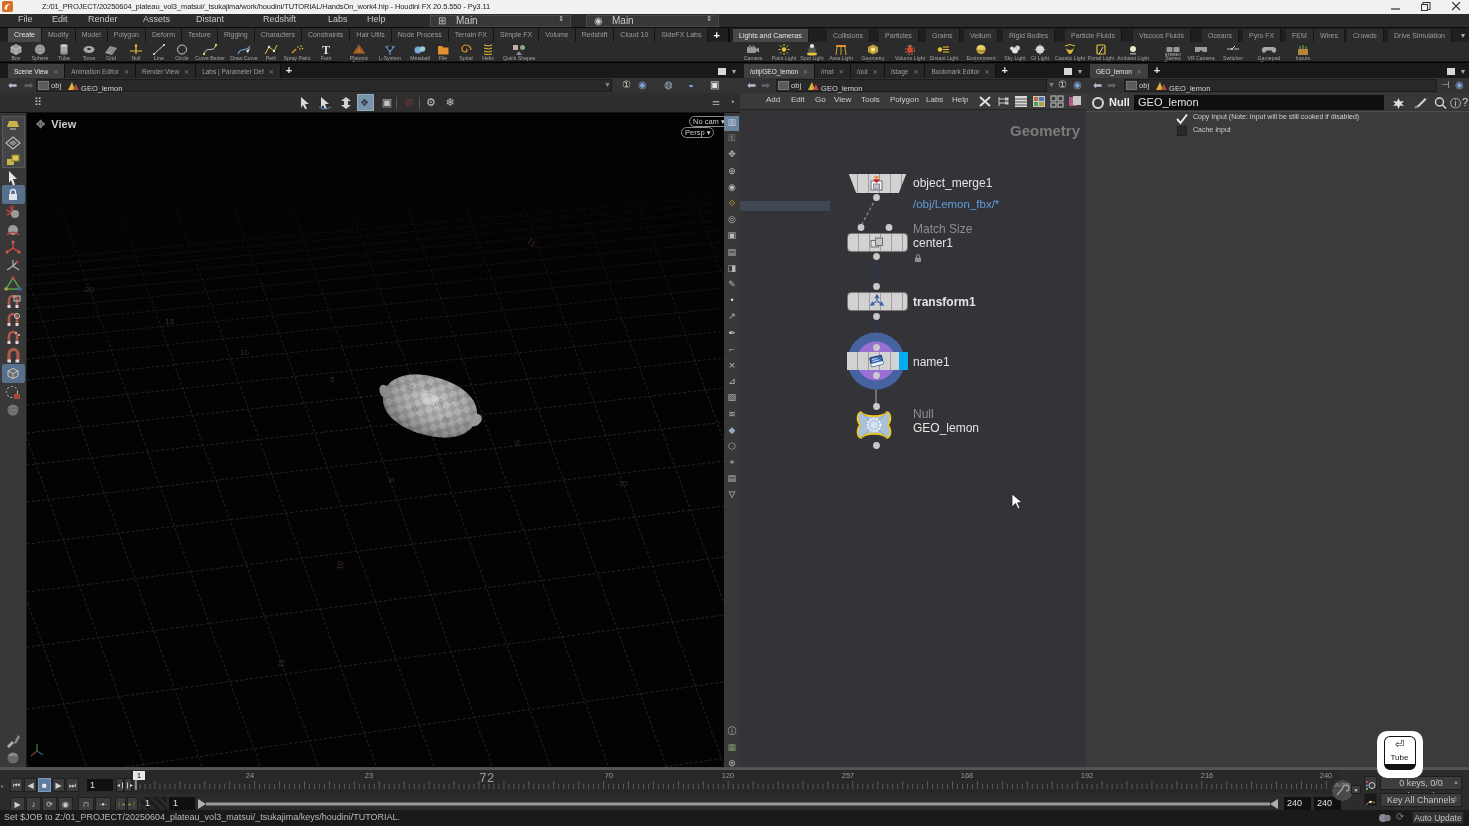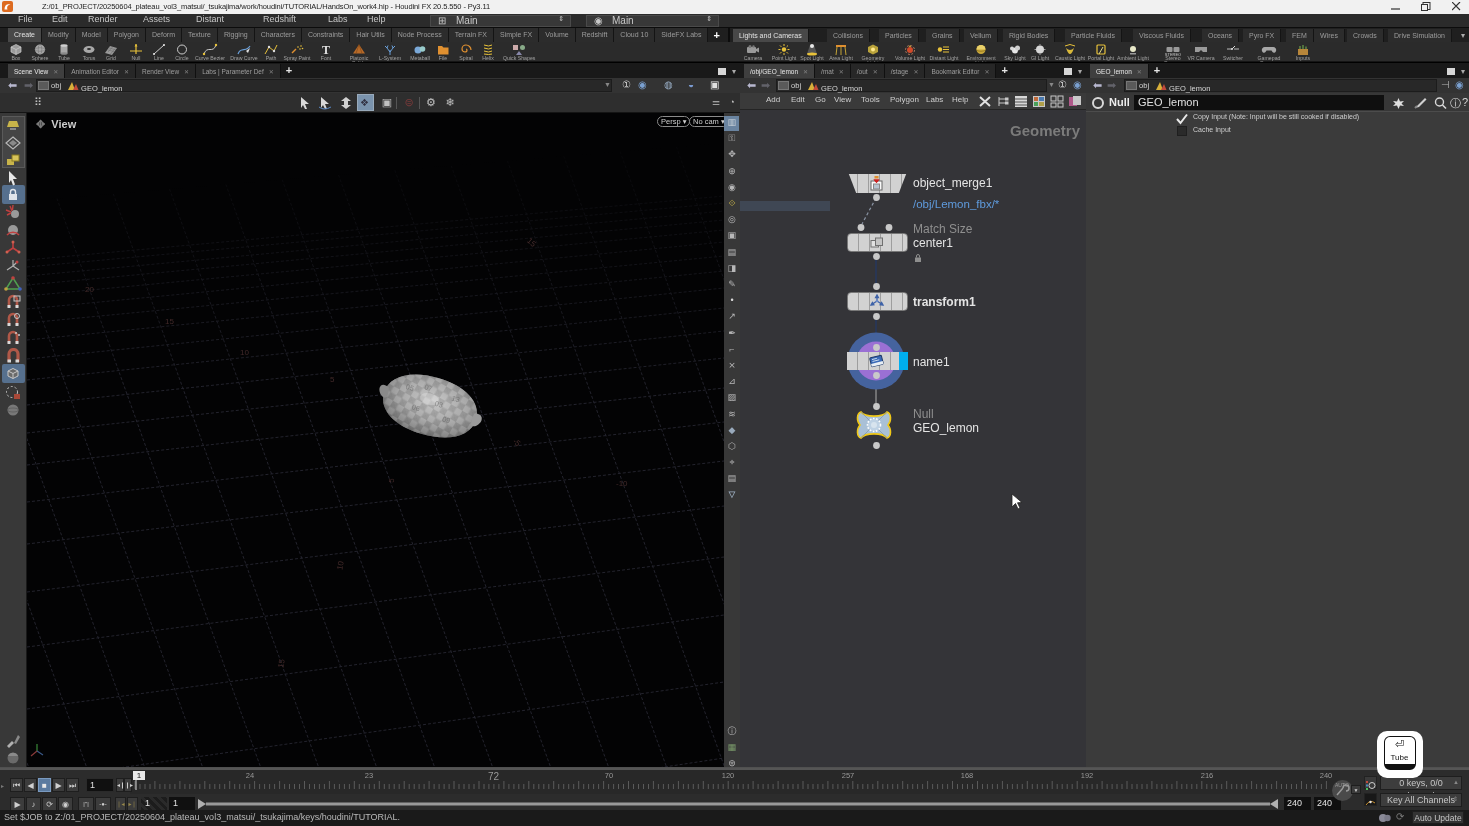--- a/index.html
+++ b/index.html
@@ -655,21 +655,21 @@
         <span style="position:absolute;left:138px;top:204px;color:#432a2a;font-size:8px;transform:rotate(0deg);">15</span>
         <span style="position:absolute;left:213px;top:235px;color:#432a2a;font-size:8px;transform:rotate(0deg);">10</span>
         <span style="position:absolute;left:303px;top:262px;color:#432a2a;font-size:8px;transform:rotate(0deg);">5</span>
         <span style="position:absolute;left:500px;top:125px;color:#432a2a;font-size:8px;transform:rotate(40deg);">15</span>
         <span style="position:absolute;left:362px;top:363px;color:#432a2a;font-size:8px;transform:rotate(-90deg);">5</span>
         <span style="position:absolute;left:486px;top:325px;color:#432a2a;font-size:8px;transform:rotate(40deg);">-5</span>
         <span style="position:absolute;left:589px;top:366px;color:#432a2a;font-size:8px;transform:rotate(0deg);">-10</span>
         <span style="position:absolute;left:309px;top:448px;color:#432a2a;font-size:8px;transform:rotate(-80deg);">10</span>
         <span style="position:absolute;left:250px;top:546px;color:#432a2a;font-size:8px;transform:rotate(-80deg);">15</span>
       <span style="position:absolute; left:9px; top:5px; color:#cccccc; font-size:11px; font-weight:bold;"><span style="color:#7a7a7a;">✥</span>&nbsp; View</span>
-      <div class="pill" style="left:630px;">Persp ▾</div>
+      <div class="pill" style="left:654px;margin-top:11px;">Persp ▾</div>
       <div class="pill" style="left:662px;">No cam ▾</div>
       <svg style="position:absolute;left:2px;top:630px;" width="16" height="16">
           <g stroke-width="1.2">
             <line x1="8" y1="8" x2="8" y2="1" stroke="#3a8a3a"></line>
             <line x1="8" y1="8" x2="2" y2="13" stroke="#8a3a3a"></line>
             <line x1="8" y1="8" x2="14" y2="12" stroke="#3a5a8a"></line>
           </g>
         </svg>
     </div>
     <div id="vpright">
@@ -879,21 +879,21 @@
     <div class="ptext" style="left:107px; top:20px;">Copy Input (Note: Input will be still cooked if disabled)</div>
     <div class="pcheck" style="left:91px; top:33px;"></div>
     <div class="ptext" style="left:107px; top:33px;">Cache Input</div>
   </div>
 
   <div class="abs" id="playbar">
     <div style="position:absolute;left:0px;top:0;width:1469px;height:2px;background:#555;"></div>
     <div style="position:absolute;left:130px;top:2px;width:1210px;height:24px;background:#282828;"></div>
     <span style="position:absolute;left:240px;top:3px;width:20px;text-align:center;color:#989898;font-size:7.5px;">24</span>
       <span style="position:absolute;left:359px;top:3px;width:20px;text-align:center;color:#989898;font-size:7.5px;">23</span>
-      <span style="position:absolute;left:479px;top:3px;width:20px;text-align:right;color:#989898;font-size:10px;">72</span>
+      <span style="position:absolute;left:479px;top:3px;width:20px;text-align:left;color:#989898;font-size:13px;font-family:Liberation Mono, monospace;">72</span>
       <span style="position:absolute;left:599px;top:3px;width:20px;text-align:center;color:#989898;font-size:7.5px;">70</span>
       <span style="position:absolute;left:718px;top:3px;width:20px;text-align:center;color:#989898;font-size:7.5px;">120</span>
       <span style="position:absolute;left:838px;top:3px;width:20px;text-align:center;color:#989898;font-size:7.5px;">257</span>
       <span style="position:absolute;left:957px;top:3px;width:20px;text-align:center;color:#989898;font-size:7.5px;">168</span>
       <span style="position:absolute;left:1077px;top:3px;width:20px;text-align:center;color:#989898;font-size:7.5px;">192</span>
       <span style="position:absolute;left:1197px;top:3px;width:20px;text-align:center;color:#989898;font-size:7.5px;">216</span>
       <span style="position:absolute;left:1316px;top:3px;width:20px;text-align:center;color:#989898;font-size:7.5px;">240</span>
     <svg width="1350" height="26" style="position:absolute;left:0;top:0;">
         <line x1="135.0" y1="13" x2="135.0" y2="21" stroke="#5a5a5a" stroke-width="1"></line>
         <line x1="140.0" y1="16" x2="140.0" y2="21" stroke="#5a5a5a" stroke-width="1"></line>

